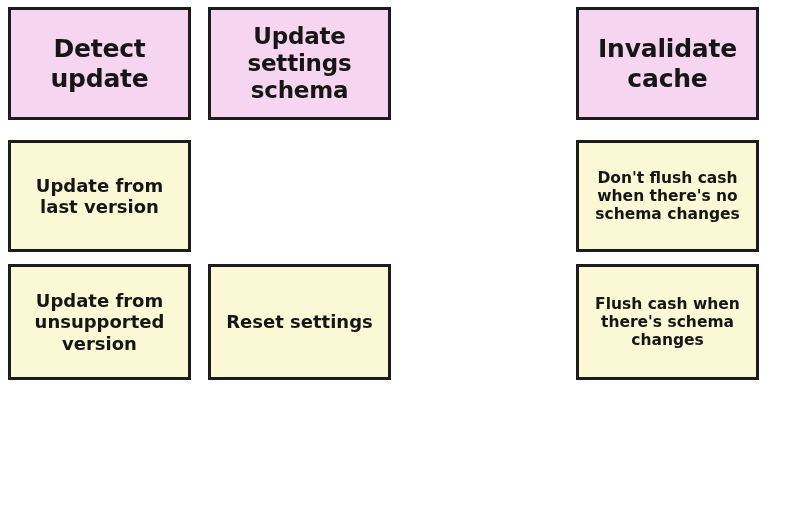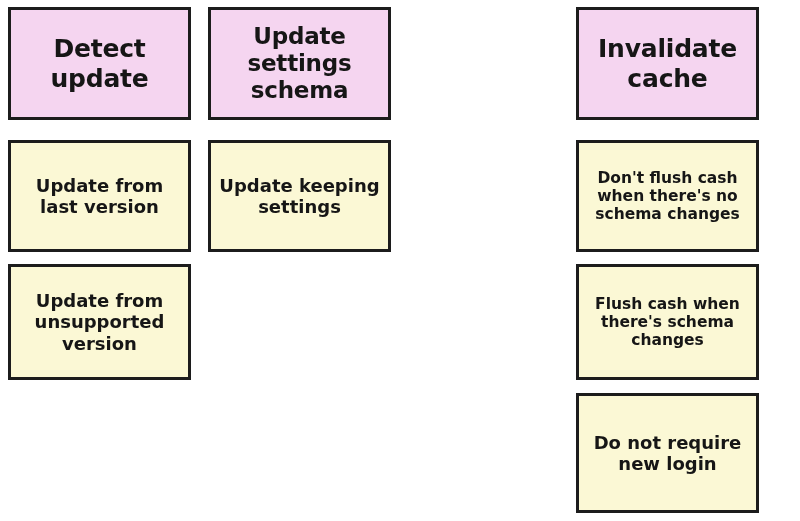--- a/index.html
+++ b/index.html
@@ -86,34 +86,31 @@
     </div>
     <div class="card kind-item row-2">
       <span class="txt">Update from unsupported version</span>
     </div>
   </div>
 
   <div class="col col-1">
     <div class="card kind-header tight row-0">
       <span class="txt">Update settings schema</span>
     </div>
-    <div class="card kind-item row-1">
-      <span class="txt">Update keeping settings</span>
+    <div class="card kind-item row-2">
+      <span class="txt">Reset settings</span>
     </div>
   </div>
 
 
   <div class="col col-3">
     <div class="card kind-header row-0">
       <span class="txt">Invalidate cache</span>
     </div>
     <div class="card kind-item small row-2">
       <span class="txt">Flush cash when there's schema changes</span>
     </div>
     <div class="card kind-item small row-1">
       <span class="txt">Don't flush cash when there's no schema changes</span>
     </div>
-    <div class="card kind-item row-3">
-      <span class="txt">Do not require new login</span>
-    </div>
   </div>
 
 </div>
 
 </body></html>

